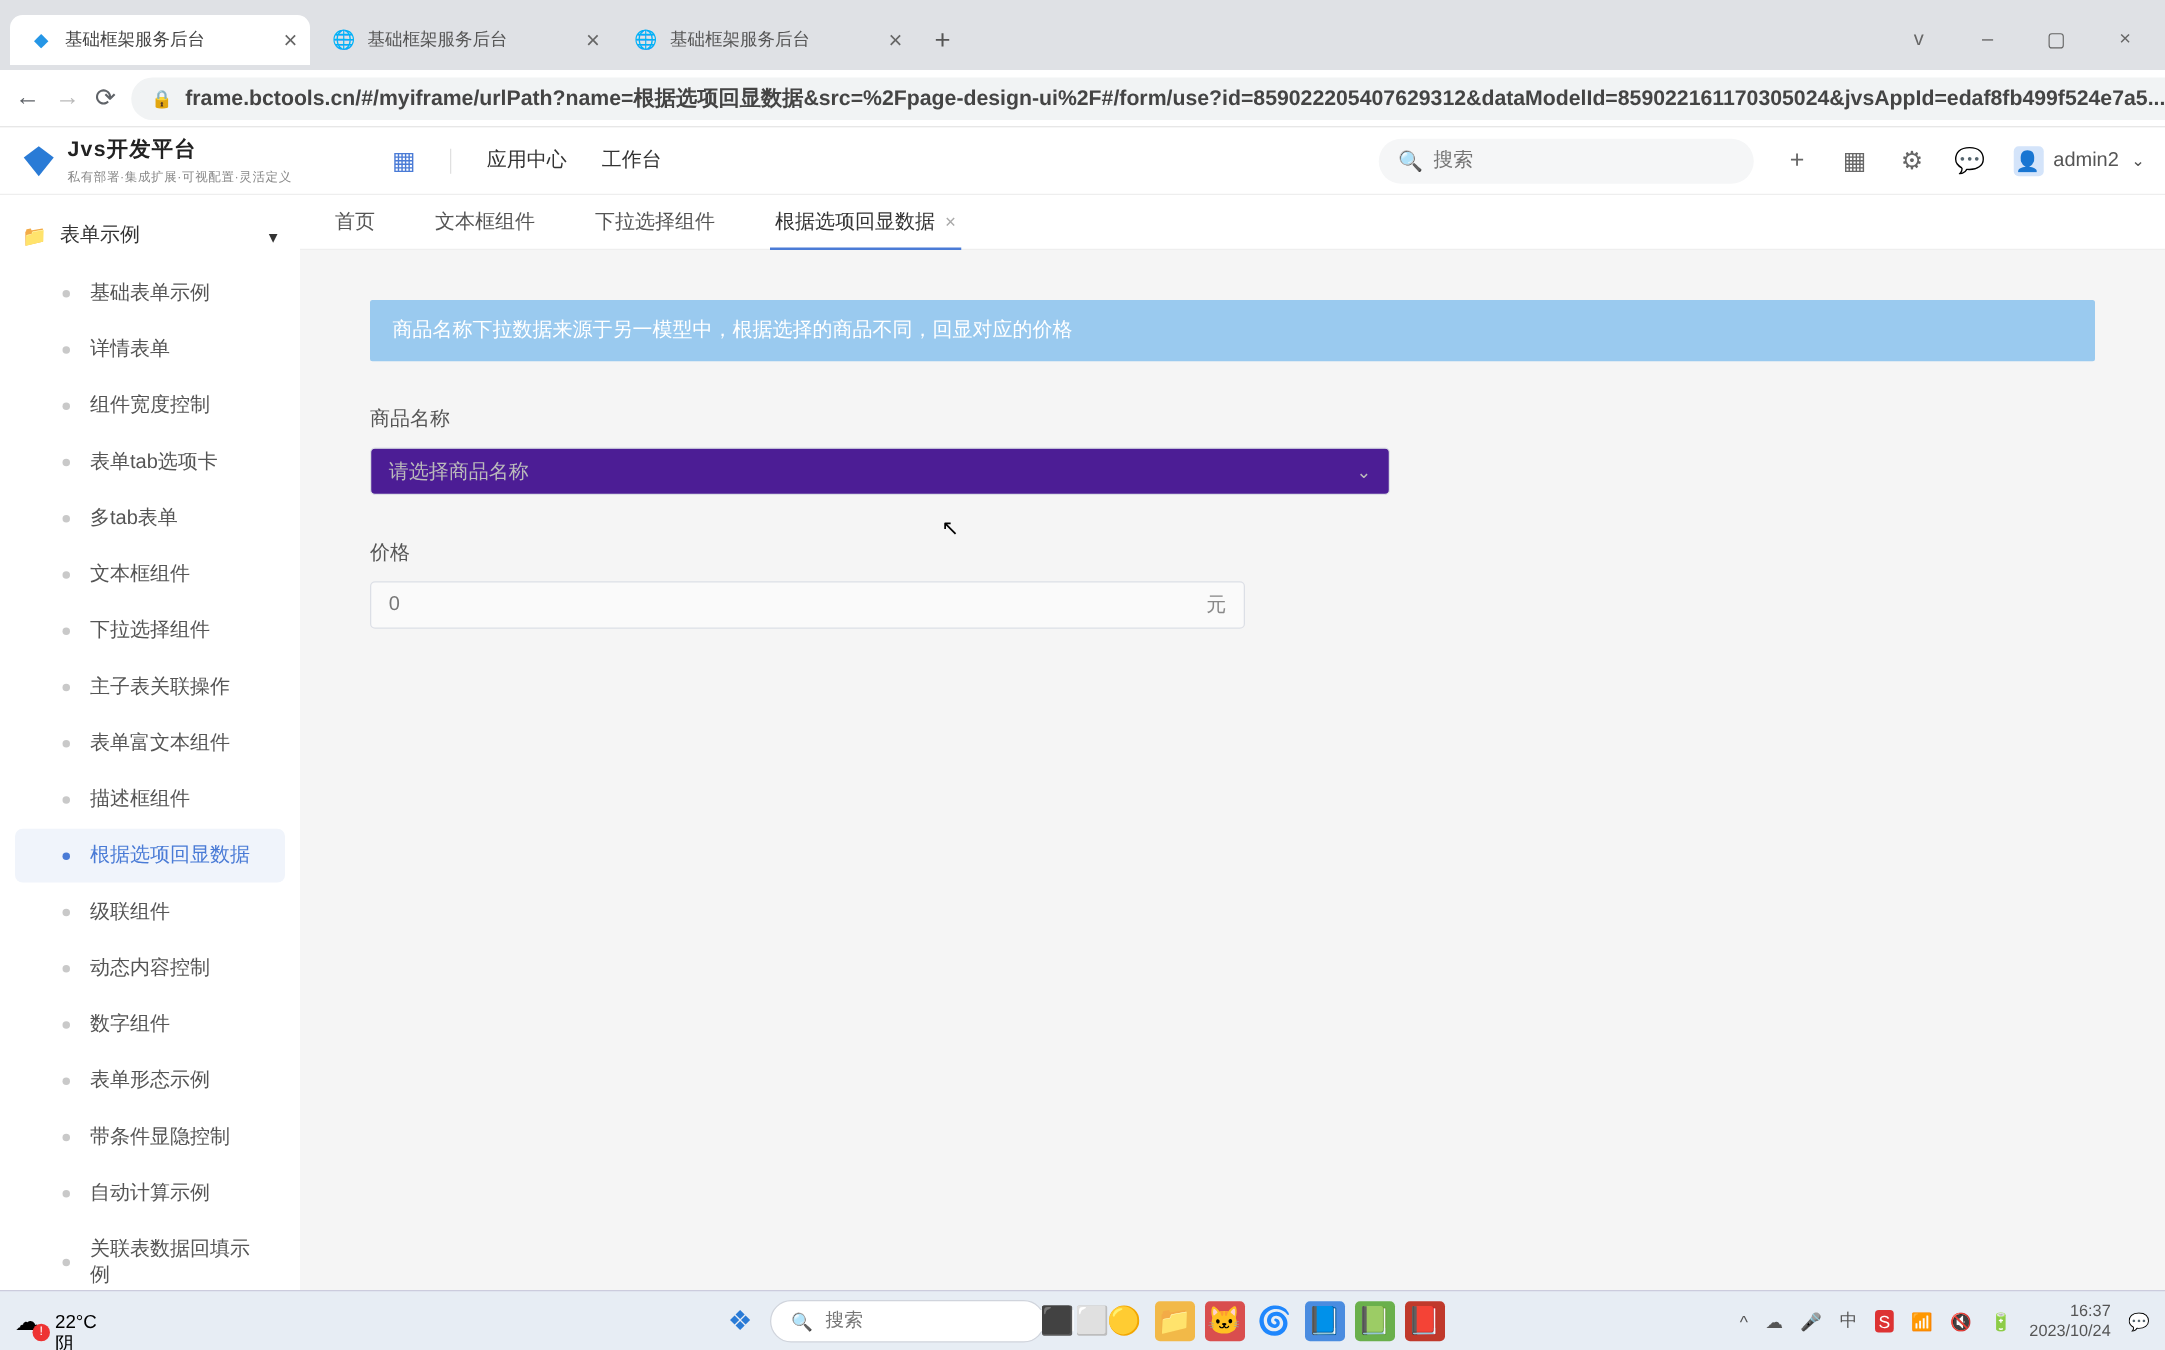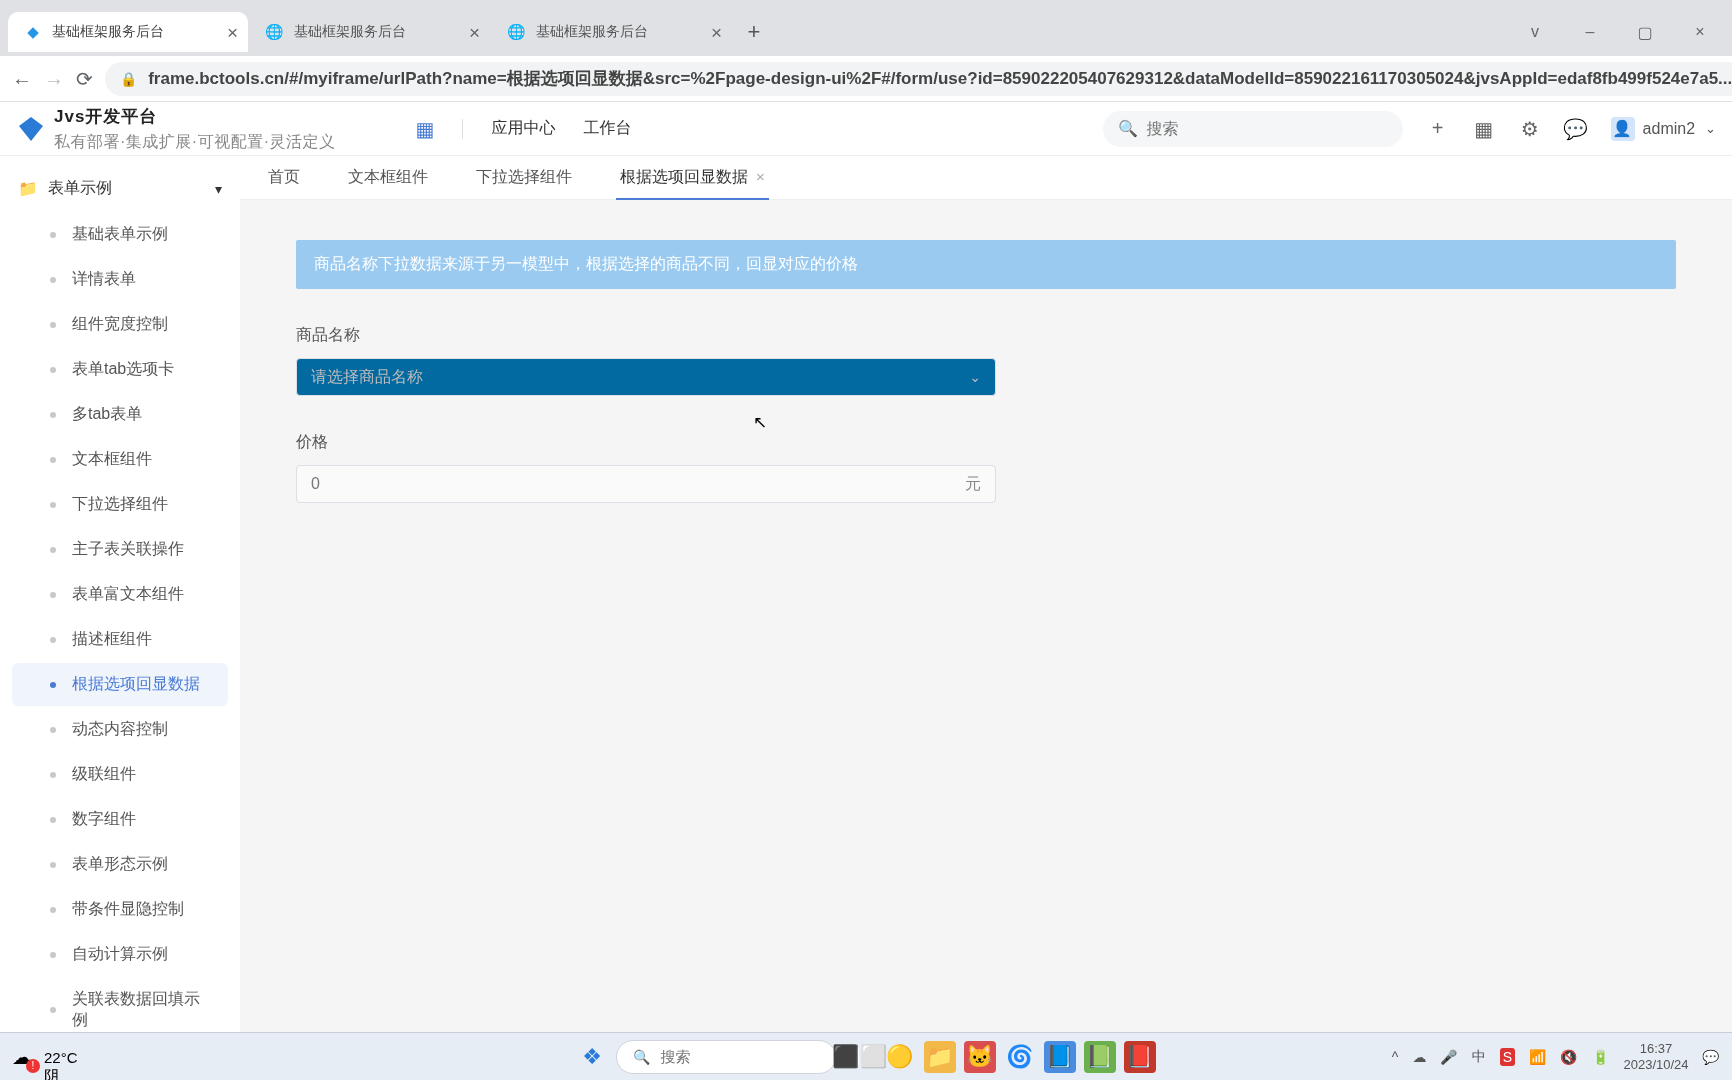--- a/index.html
+++ b/index.html
@@ -22,21 +22,21 @@
     .addr-bar .lock { font-size: 14px; color: #5f6368; }
     .addr-text { white-space: nowrap; overflow: hidden; text-overflow: ellipsis; font-weight: bold; }
     .toolbar-icons { display: flex; align-items: center; gap: 18px; padding: 0 8px; }
     .tb-icon { width: 20px; height: 20px; display: flex; align-items: center; justify-content: center; color: #5f6368; font-size: 19px; }
 
     
     .app-header { height: 54px; background: #fff; display: flex; align-items: center; padding: 0 16px; border-bottom: 1px solid #eee; }
     .logo { display: flex; align-items: center; gap: 8px; }
     .logo-icon { width: 30px; height: 30px; }
     .logo-text { font-size: 17px; font-weight: bold; color: #222; letter-spacing: 1px; }
-    .logo-sub { font-size: 16px; color: #888; margin-top: 4px; letter-spacing: 0.5px; }
+    .logo-sub { font-size: 10px; color: #888; margin-top: 4px; letter-spacing: 0.5px; }
     .header-nav { display: flex; align-items: center; gap: 28px; margin-left: 80px; }
     .hn-icon { color: #4a7bd6; font-size: 20px; }
     .hn-sep { width: 1px; height: 20px; background: #e0e0e0; }
     .hn-link { font-size: 16px; color: #333; cursor: pointer; }
     .header-right { margin-left: auto; display: flex; align-items: center; gap: 24px; }
     .search-box { display: flex; align-items: center; gap: 8px; background: #f5f6f7; border-radius: 18px; padding: 0 16px; height: 36px; width: 300px; }
     .search-box input { border: none; background: transparent; outline: none; font-size: 16px; flex: 1; color: #666; }
     .hr-icon { width: 22px; height: 22px; display: flex; align-items: center; justify-content: center; color: #666; font-size: 20px; cursor: pointer; }
     .user { display: flex; align-items: center; gap: 8px; font-size: 16px; color: #555; }
     .user-avatar { width: 24px; height: 24px; border-radius: 4px; background: #d4e4fa; color: #4a7bd6; display: flex; align-items: center; justify-content: center; font-size: 16px; }
@@ -59,40 +59,40 @@
     .content-tabs { height: 44px; background: #fff; display: flex; align-items: center; padding: 0 24px; gap: 40px; border-bottom: 1px solid #eee; }
     .ctab { font-size: 16px; color: #555; padding: 10px 4px; cursor: pointer; position: relative; }
     .ctab.active { font-weight: 500; color: #333; text-align: right; }
     .ctab.active::after { content: ''; position: absolute; bottom: -2px; left: 0; right: 0; height: 2px; background: #4a7bd6; }
     .ctab .ctab-close { margin-left: 8px; color: #aaa; font-size: 15px; }
 
     .form-wrap { padding: 40px 56px; flex: 1; }
     .banner { background: #9acaef; color: #fff; padding: 14px 18px; border-radius: 2px; font-size: 16px; margin-bottom: 36px; }
     .form-field { margin-bottom: 36px; }
     .fld-label { font-size: 16px; color: #555; display: block; margin-bottom: 12px; }
-    .select-box { width: 700px; height: 38px; border: 1px solid #dcdfe6; border-radius: 4px; display: flex; align-items: center; padding: 0 14px; font-size: 16px; color: #bbb; background: #0369a1; position: relative; }
+    .select-box { width: 816px; height: 38px; border: 1px solid #dcdfe6; border-radius: 4px; display: flex; align-items: center; padding: 0 14px; font-size: 16px; color: #bbb; background: #4c1d95; position: relative; }
     .select-caret { position: absolute; right: 14px; color: #bbb; font-size: 14px; }
     .input-box { width: 700px; height: 38px; border: 1px solid #dcdfe6; border-radius: 4px; display: flex; align-items: center; padding: 0 14px; font-size: 16px; background: #fafafa; color: #555; }
     .input-box input { border: none; background: transparent; flex: 1; outline: none; font-size: 16px; }
     .input-suffix { color: #888; font-size: 16px; }
 
     .cursor { position: absolute; left: 753px; top: 412px; font-size: 17px; pointer-events: none; }
 
     
     .taskbar { position: fixed; bottom: 0; left: 0; right: 0; height: 48px; background: #e7edf4; border-top: 1px solid #ccd; display: flex; align-items: center; padding: 0 12px; gap: 6px; font-size: 14px; }
     .weather { display: flex; align-items: center; gap: 8px; }
     .weather-icon { width: 24px; height: 24px; font-size: 20px; position: relative; }
     .weather-badge { position: absolute; right: -4px; bottom: -4px; width: 14px; height: 14px; border-radius: 50%; background: #e33; color: #fff; font-size: 10px; display: flex; align-items: center; justify-content: center; }
     .weather-text { font-size: 15px; line-height: 1.2; margin-top: 20px; }
     .tb-center { position: absolute; left: 50%; transform: translateX(-50%); display: flex; align-items: center; gap: 8px; }
     .tb-search { display: flex; align-items: center; gap: 10px; background: #fff; border-radius: 20px; padding: 0 16px; height: 34px; width: 220px; border: 1px solid #d0d4dc; }
     .tb-search input { border: none; outline: none; font-size: 15px; flex: 1; }
     .tb-appicon { width: 32px; height: 32px; display: flex; align-items: center; justify-content: center; font-size: 22px; border-radius: 4px; }
     .tray { margin-left: auto; display: flex; align-items: center; gap: 14px; font-size: 14px; color: #555; }
-    .tray .datetime { font-size: 13px; line-height: 1.2; text-align: center; }
+    .tray .datetime { font-size: 13px; line-height: 1.2; text-align: right; }
   </style>
 </head>
 <body>
 
 <div class="browser-chrome">
   <div class="tab-row">
     <div class="tab">
       <span class="favicon" style="color:#2596e6">◆</span>
       <span>基础框架服务后台</span>
       <span class="tab-close">×</span>
@@ -199,24 +199,24 @@
         <div class="side-item">
           <span>表单富文本组件</span>
         </div>
         <div class="side-item">
           <span>描述框组件</span>
         </div>
         <div class="side-item active">
           <span>根据选项回显数据</span>
         </div>
         <div class="side-item">
+          <span>级联组件</span>
+        </div>
+        <div class="side-item">
           <span>动态内容控制</span>
-        </div>
-        <div class="side-item">
-          <span>级联组件</span>
         </div>
         <div class="side-item">
           <span>数字组件</span>
         </div>
         <div class="side-item">
           <span>表单形态示例</span>
         </div>
         <div class="side-item">
           <span>带条件显隐控制</span>
         </div>

